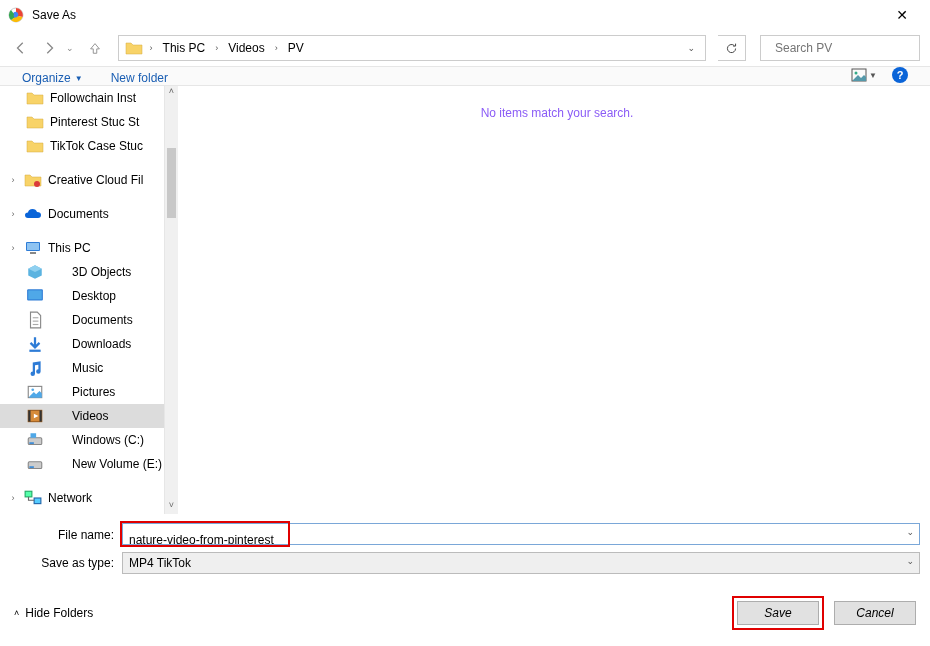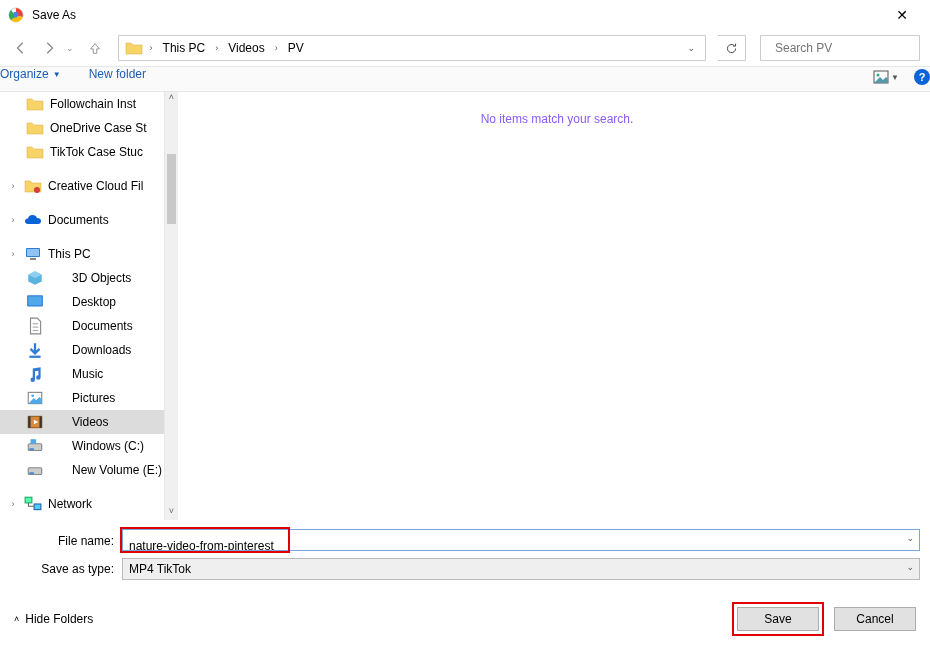--- a/index.html
+++ b/index.html
@@ -20,21 +20,21 @@
 .crumb-sep { color: #555; font-size: 9px; margin: 0 3px;}
 .crumb { padding: 2px 3px; }
 .address-spacer { flex: 1; }
 .addr-dropdown { color: #555; font-size: 9px; margin-right: 4px; }
 .refresh-btn { width: 28px; height: 26px; border: 1px solid #ccc; border-left: none; display: flex; align-items: center; justify-content: center; }
 .search-box { width: 160px; height: 26px; border: 1px solid #ccc; display: flex; align-items: center; padding: 0 8px; gap: 6px; margin-left: 8px; }
 .search-icon { width: 13px; height: 13px; color: #666; }
 .search-input { border: none; outline: none; flex: 1; color: #666; background: transparent; }
 
 
-.toolbar { display: flex; align-items: flex-start; height: 26px; padding: 0 0; border-top: 1px solid #e6e6e6; border-bottom: 1px solid #e6e6e6; background: #fafafa; gap: 18px; justify-content: space-between; }
+.toolbar { display: flex; align-items: flex-end; height: 20px; padding: 0 22px; border-top: 1px solid #e6e6e6; border-bottom: 1px solid #e6e6e6; background: #fafafa; gap: 18px; justify-content: space-between; }
 .toolbar-left { display: flex; gap: 28px; align-items: center; }
 .organize { color: #1a5eb3; display: flex; align-items: center; gap: 4px; }
 .newfolder { color: #1a5eb3; }
 .toolbar-right { display: flex; align-items: center; gap: 10px; }
 .view-btn { display: flex; align-items: center; gap: 2px; padding: 2px 4px; border: 1px solid transparent; }
 .help-icon { width: 16px; height: 16px; border-radius: 50%; background: #0a64d8; color: #fff; display: flex; align-items: center; justify-content: center; font-weight: bold; font-size: 11px;}
 
 
 .main { display: flex; height: 428px; position: relative; }
 .tree { width: 170px; overflow: hidden; }
@@ -63,21 +63,21 @@
 .filename-highlight { position: absolute; left: -2px; top: -2px; width: 170px; height: 26px; border: 2px solid #e00000; pointer-events: none; }
 .combo-arrow { position: absolute; right: 6px; top: 4px; font-size: 9px; color: #555; }
 .type-select { flex: 1; position: relative; }
 .type-select-box { width: 100%; height: 22px; border: 1px solid #bbb; background: #efefef; padding: 0 22px 0 6px; display: flex; align-items: center; }
 
 
 .footer { display: flex; align-items: center; height: 42px; padding: 0 14px; justify-content: space-between; margin-top: 10px;}
 .hide-folders { display: flex; align-items: center; gap: 6px; }
 .hide-folders .caret { font-size: 9px; }
 .footer-buttons { display: flex; gap: 10px; align-items: center; }
-.btn { width: 82px; height: 24px; border: 1px solid #adadad; background: #e1e1e1; display: flex; align-items: center; justify-content: center; cursor: pointer; }
+.btn { width: 82px; height: 24px; border: 1px solid #adadad; background: #e1e1e1; display: flex; align-items: center; justify-content: center; cursor: pointer; font-style: italic; }
 .save-highlight { border: 2px solid #e00000; padding: 3px; }
 
 
 .folder-svg { fill: #f8d368; stroke: #d6a93c; stroke-width: 0.5; }
 </style>
 </head>
 <body>
 
 <div class="titlebar">
   <span class="chrome-icon">
@@ -174,21 +174,21 @@
           </svg>
         </span>
       <span>Followchain Inst</span>
     </div>
     <div class="tree-item indent1">
       <span class="icon">
           <svg viewBox="0 0 18 16">
             <path class="folder-svg" d="M1 3 L6 3 L8 5 L17 5 L17 14 L1 14 Z"></path>
           </svg>
         </span>
-      <span>OneDrive Case St</span>
+      <span>Pinterest Stuc St</span>
     </div>
     <div class="tree-item indent1">
       <span class="icon">
           <svg viewBox="0 0 18 16">
             <path class="folder-svg" d="M1 3 L6 3 L8 5 L17 5 L17 14 L1 14 Z"></path>
           </svg>
         </span>
       <span>TikTok Case Stuc</span>
     </div>
 

